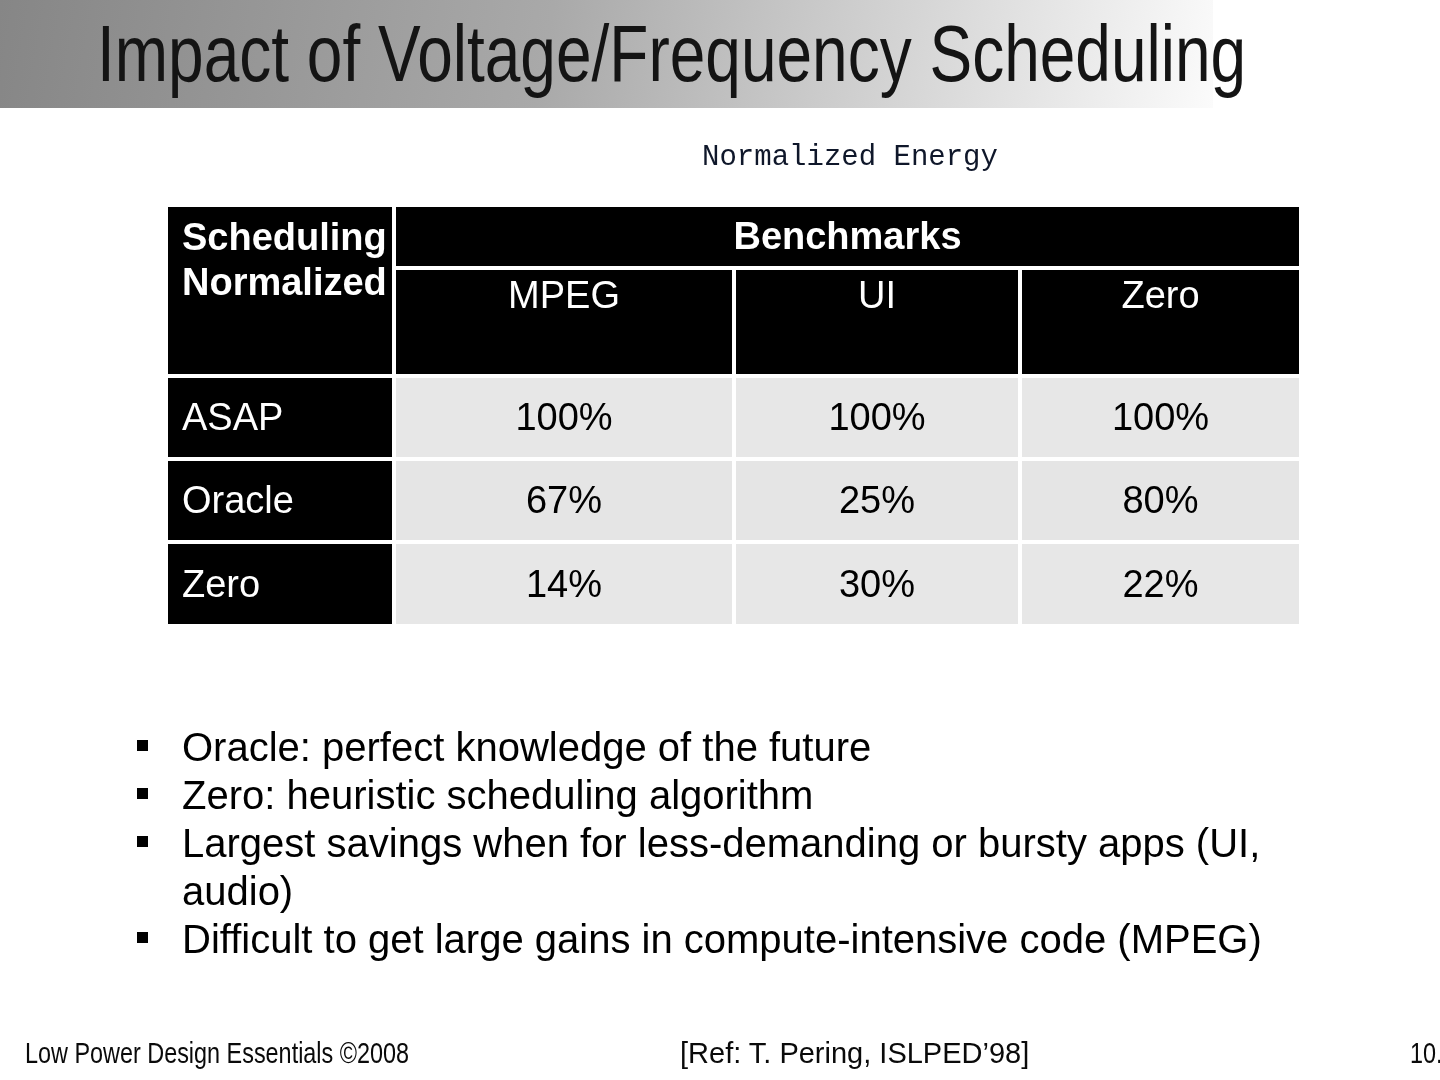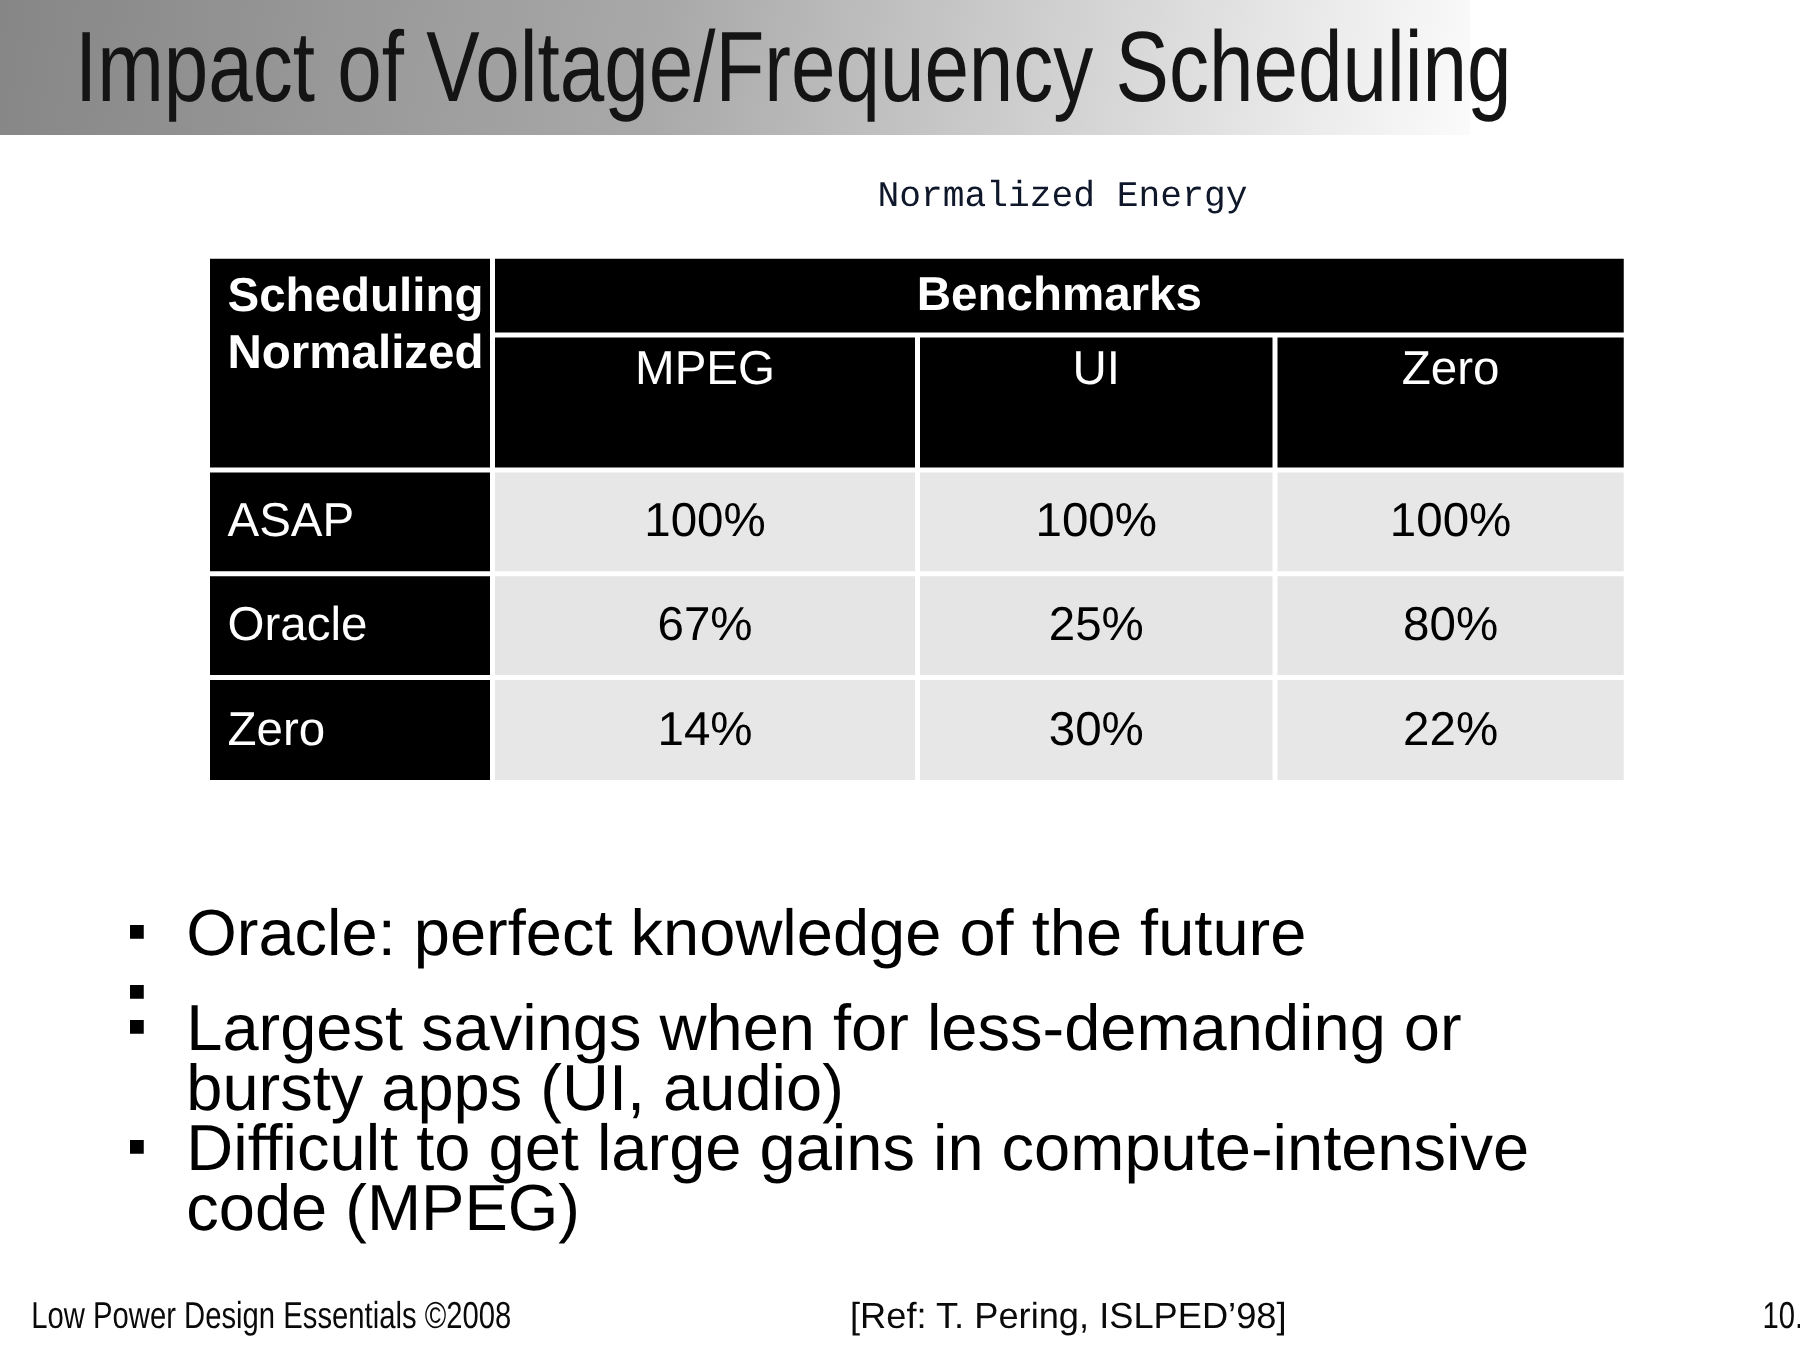--- a/index.html
+++ b/index.html
@@ -6,21 +6,21 @@
   body{
     width:1440px;height:1080px;position:relative;overflow:hidden;
     background:#ffffff;
     font-family:"Liberation Sans","DejaVu Sans",sans-serif;
     color:#000;
   }
   
   .titlebar{
     position:absolute;left:0;top:0;width:1176px;height:108px;
     background:linear-gradient(100deg,#868686 0%,#a9a9a9 45%,#fbfbfb 100%);
-    display:flex;align-items:center;
+    display:flex;align-items:center;padding-left:37px;
   }
   .titlebar h1{
     margin:0;padding-left:75px;
     font-size:80px;font-weight:normal;color:#141414;
     transform:scaleX(0.80);transform-origin:left center;
     white-space:nowrap;letter-spacing:0;
   }
   
   .caption{
     position:absolute;left:397px;top:141px;width:906px;
@@ -45,23 +45,23 @@
     grid-row:1/2;grid-column:2/5;
     display:flex;align-items:center;justify-content:center;font-weight:bold;
   }
   .sub{display:flex;justify-content:center;align-items:flex-start;padding-top:4px;}
   .rowlabel{display:flex;align-items:center;padding-left:14px;}
   .val{display:flex;align-items:center;justify-content:center;color:#000;}
   .light{background:#e7e7e7;}
   .dark{background:#e5e5e5;}
   
   .bullets{
-    position:absolute;left:104px;top:723px;width:1165px;
+    position:absolute;left:137px;top:723px;width:1165px;
     list-style:none;margin:0;padding:0;
-    font-size:52px;line-height:48px;
+    font-size:40px;line-height:48px;
   }
   .bullets li{display:flex;align-items:flex-start;}
   .sq{
     flex:0 0 11px;width:11px;height:11px;background:#000;
     margin-top:17px;margin-right:34px;
   }
   .btext{display:block;max-width:1120px;}
   
   .footer-left{
     position:absolute;left:25px;top:1036px;
@@ -111,20 +111,21 @@
   <div class="cell val light">22%</div>
 </div>
 
 <ul class="bullets">
   <li>
     <span class="sq"></span>
     <span class="btext">Oracle: perfect knowledge of the future</span>
   </li>
   <li>
     <span class="sq"></span>
+    <span class="btext">Zero: heuristic scheduling algorithm</span>
   </li>
   <li>
     <span class="sq"></span>
     <span class="btext">Largest savings when for less-demanding or bursty apps (UI, audio)</span>
   </li>
   <li>
     <span class="sq"></span>
     <span class="btext">Difficult to get large gains in compute-intensive code (MPEG)</span>
   </li>
 </ul>

